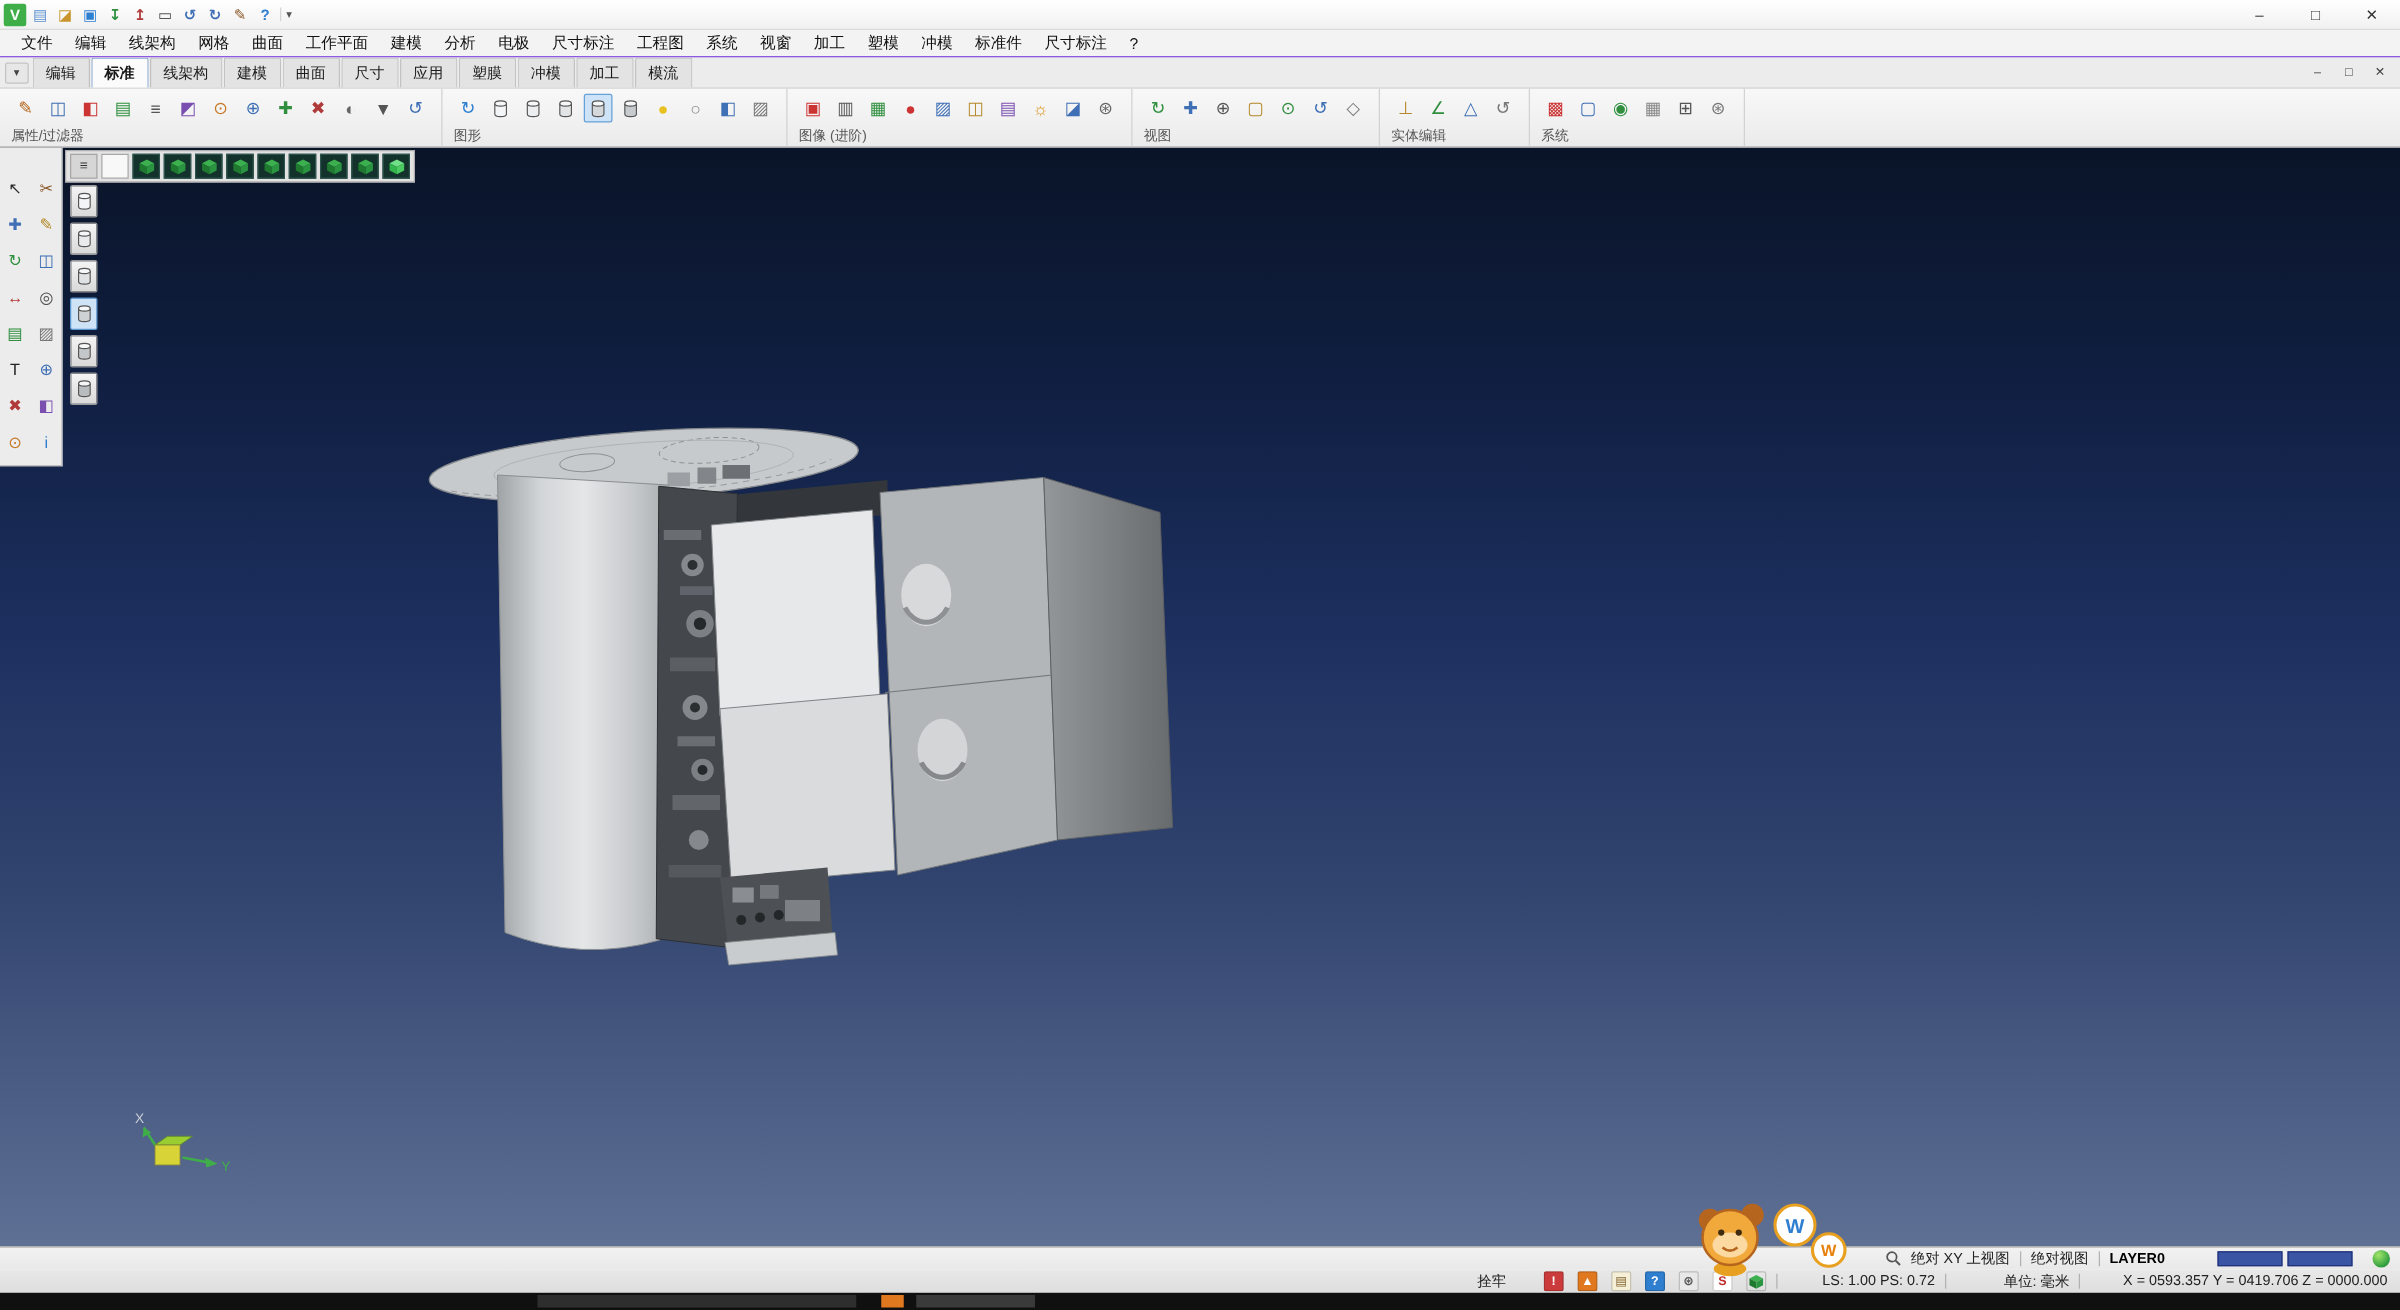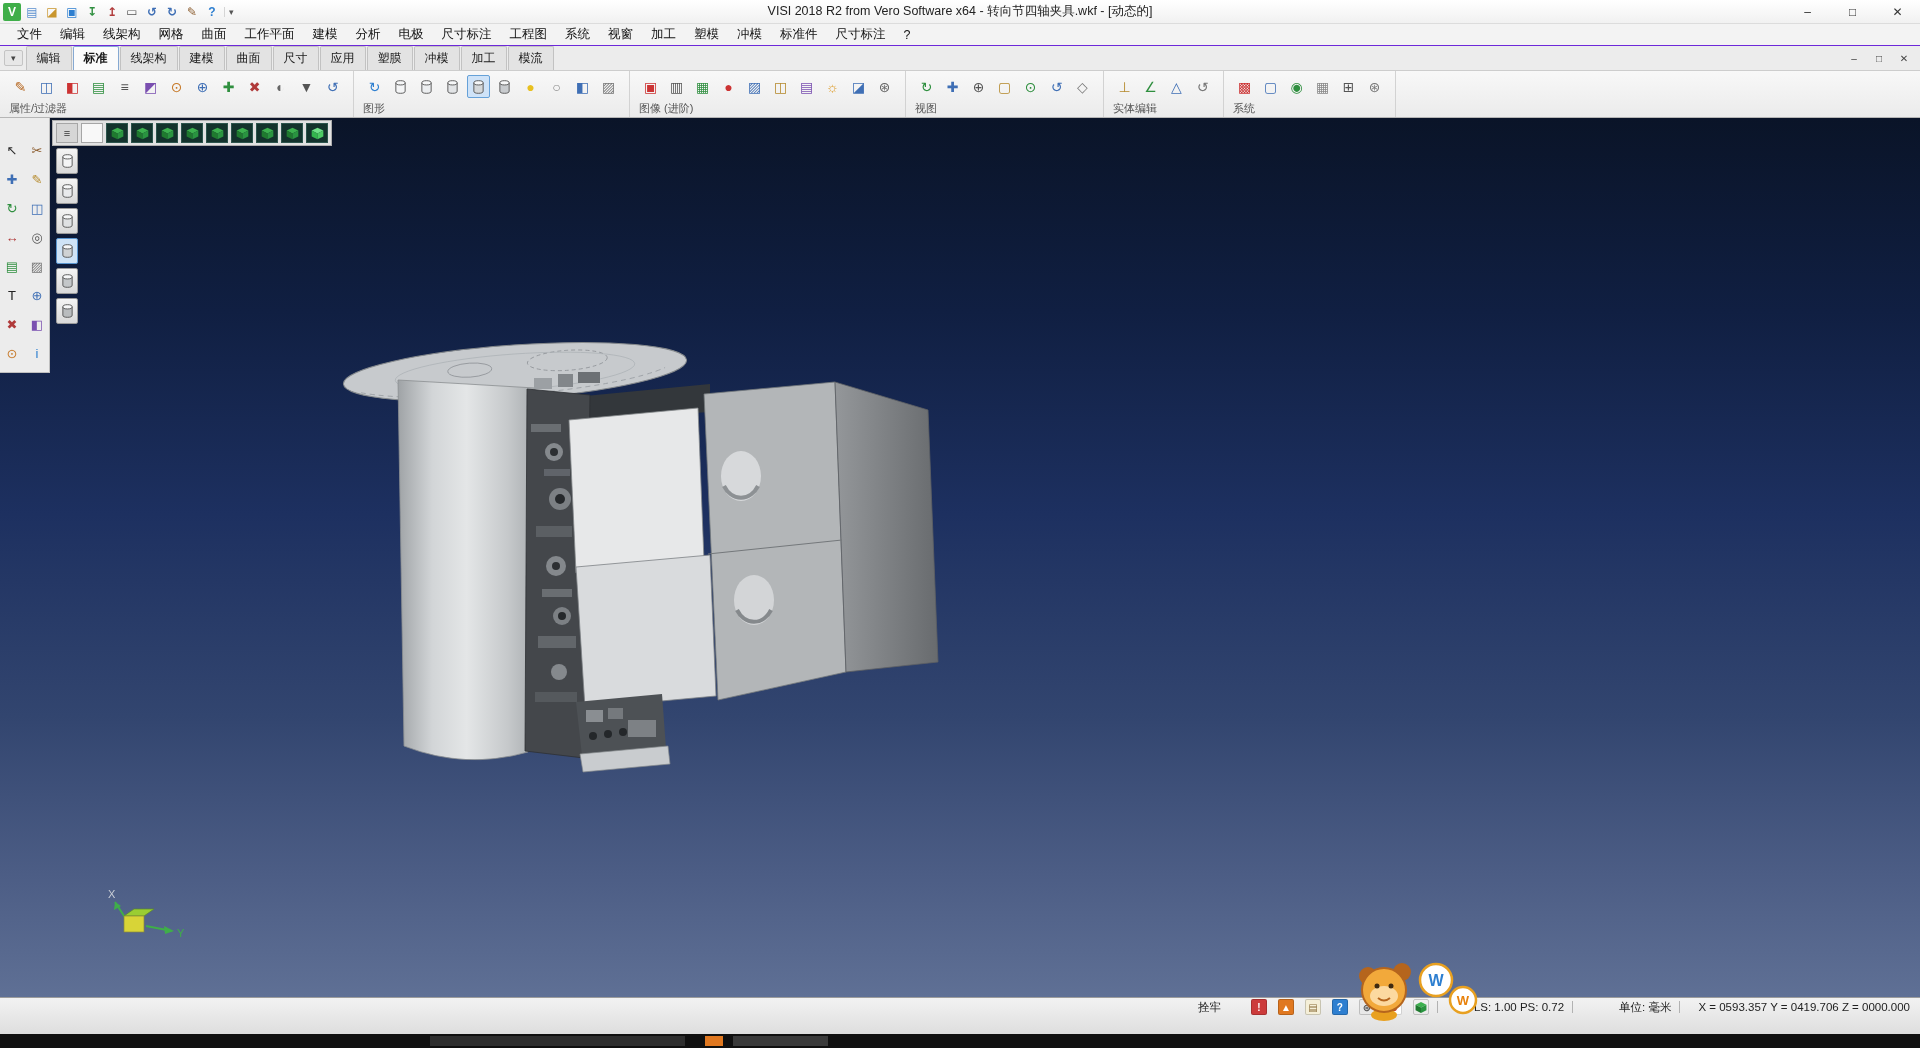--- a/index.html
+++ b/index.html
@@ -65,21 +65,21 @@
 .srow1{border-bottom:1px solid #ececec}
 .sright{margin-left:auto;display:flex;align-items:center;gap:8px}
 .ssep{width:1px;height:12px;background:#b2b2b2}
 .layer-label{font-weight:bold;color:#000}
 #colorbars{display:flex;gap:4px;margin-left:34px}
 .colorbar{width:52px;height:12px;border:1px solid #22337a;display:inline-block}
 .greenball{width:14px;height:14px;border-radius:50%;background:radial-gradient(circle at 35% 30%,#a2e56c,#2f9e3f 70%,#1d6e2a);margin-left:8px}
 #status-icons{display:flex;gap:11px;margin-left:22px}
 .sicon{width:16px;height:16px;display:inline-flex;align-items:center;justify-content:center;font-size:10px;font-weight:bold;border-radius:2px;border:1px solid rgba(0,0,0,.18)}
 .s-text{white-space:nowrap}
-.ls-ps{margin-left:28px}.units{margin-left:38px}.coords{margin-left:10px;margin-right:2px}
+.ls-ps{margin-left:28px}.units{margin-left:38px}.coords{margin-left:26px;margin-right:2px}
 
 
 .taskbar{flex:0 0 14px;background:#101010;position:relative}
 .tmark{position:absolute;top:2px;height:10px;display:inline-block}
 </style>
 </head>
 <body>
 
 <div class="app">
 
@@ -91,21 +91,20 @@
         <span class="qicon" style="color: rgb(46, 127, 208);">▣</span>
         <span class="qicon" style="color: rgb(47, 143, 63);">↧</span>
         <span class="qicon" style="color: rgb(176, 58, 58);">↥</span>
         <span class="qicon" style="color: rgb(85, 85, 85);">▭</span>
         <span class="qicon" style="color: rgb(63, 111, 181);">↺</span>
         <span class="qicon" style="color: rgb(63, 111, 181);">↻</span>
         <span class="qicon" style="color: rgb(138, 90, 43);">✎</span>
         <span class="qicon" style="color: rgb(46, 127, 208);">?</span>
       </div>
     <span class="qat-dd">▾</span>
-    <div class="win-title">VISI 2018 R2 from Vero Software x64 - 转向节四轴夹具.wkf - [动态的]</div>
     <div class="win-controls" id="win-controls">
         <div class="win-btn">–</div>
         <div class="win-btn">□</div>
         <div class="win-btn">✕</div>
       </div>
   </div>
 
   <div class="menubar" id="menubar">
       <div class="menu-item">文件</div>
       <div class="menu-item">编辑</div>
@@ -479,20 +478,38 @@
     <circle cx="27" cy="26" r="2.5" fill="#402a10"></circle>
     <circle cx="41" cy="26" r="2.5" fill="#402a10"></circle>
     <path d="M28 38 q6 5 12 0" stroke="#b5651d" fill="none" stroke-width="2"></path>
     <circle cx="86" cy="20" r="16" fill="#ffffff" stroke="#e8a020" stroke-width="2.5"></circle>
     <text x="86" y="26" font-size="16" font-weight="bold" fill="#2e7fd0" text-anchor="middle">W</text>
     <circle cx="113" cy="40" r="13" fill="#ffffff" stroke="#e8a020" stroke-width="2.5"></circle>
     <text x="113" y="45" font-size="13" font-weight="bold" fill="#e8820c" text-anchor="middle">W</text>
   </svg>
 
   <div class="statusbar">
+    <div class="srow srow1">
+      <div class="sright">
+        <svg width="13" height="13" viewBox="0 0 13 13">
+          <circle cx="5.5" cy="5.5" r="3.8" fill="none" stroke="#555" stroke-width="1.4"></circle>
+          <line x1="8.5" y1="8.5" x2="12" y2="12" stroke="#555" stroke-width="1.6"></line>
+        </svg>
+        <span class="s-text">绝对 XY 上视图</span>
+        <span class="ssep"></span>
+        <span class="s-text">绝对视图</span>
+        <span class="ssep"></span>
+        <span class="s-text layer-label">LAYER0</span>
+        <span id="colorbars">
+            <span class="colorbar" style="background: rgb(59, 85, 165);"></span>
+            <span class="colorbar" style="background: rgb(59, 85, 165);"></span>
+          </span>
+        <span class="greenball"></span>
+      </div>
+    </div>
     <div class="srow srow2">
       <div class="sright">
         <span class="s-text">拴牢</span>
         <span id="status-icons">
             <span class="sicon" style="color: rgb(255, 255, 255); background: rgb(204, 59, 59);">!</span>
             <span class="sicon" style="color: rgb(255, 255, 255); background: rgb(224, 120, 32);">▲</span>
             <span class="sicon" style="color: rgb(138, 109, 59); background: rgb(245, 239, 216);">▤</span>
             <span class="sicon" style="color: rgb(255, 255, 255); background: rgb(46, 127, 208);">?</span>
             <span class="sicon" style="color: rgb(85, 85, 85); background: rgb(232, 232, 232);">⊛</span>
             <span class="sicon" style="color: rgb(192, 48, 48); background: rgb(255, 255, 255);">S</span>

